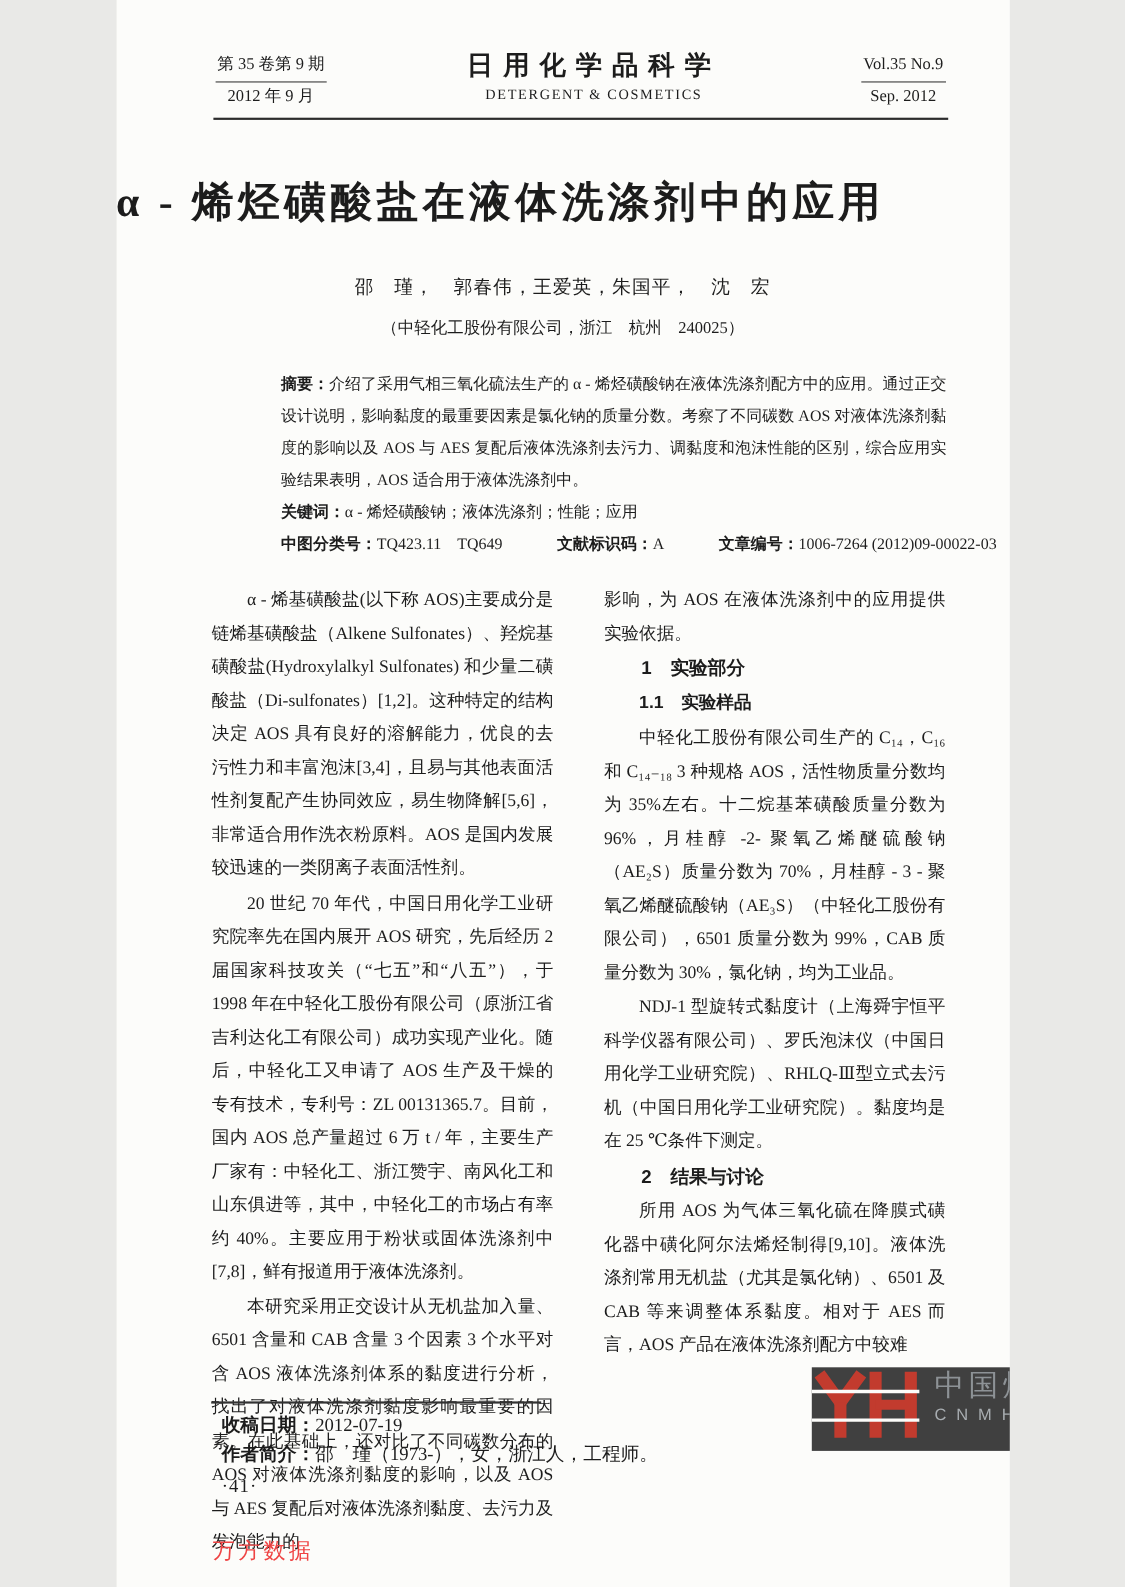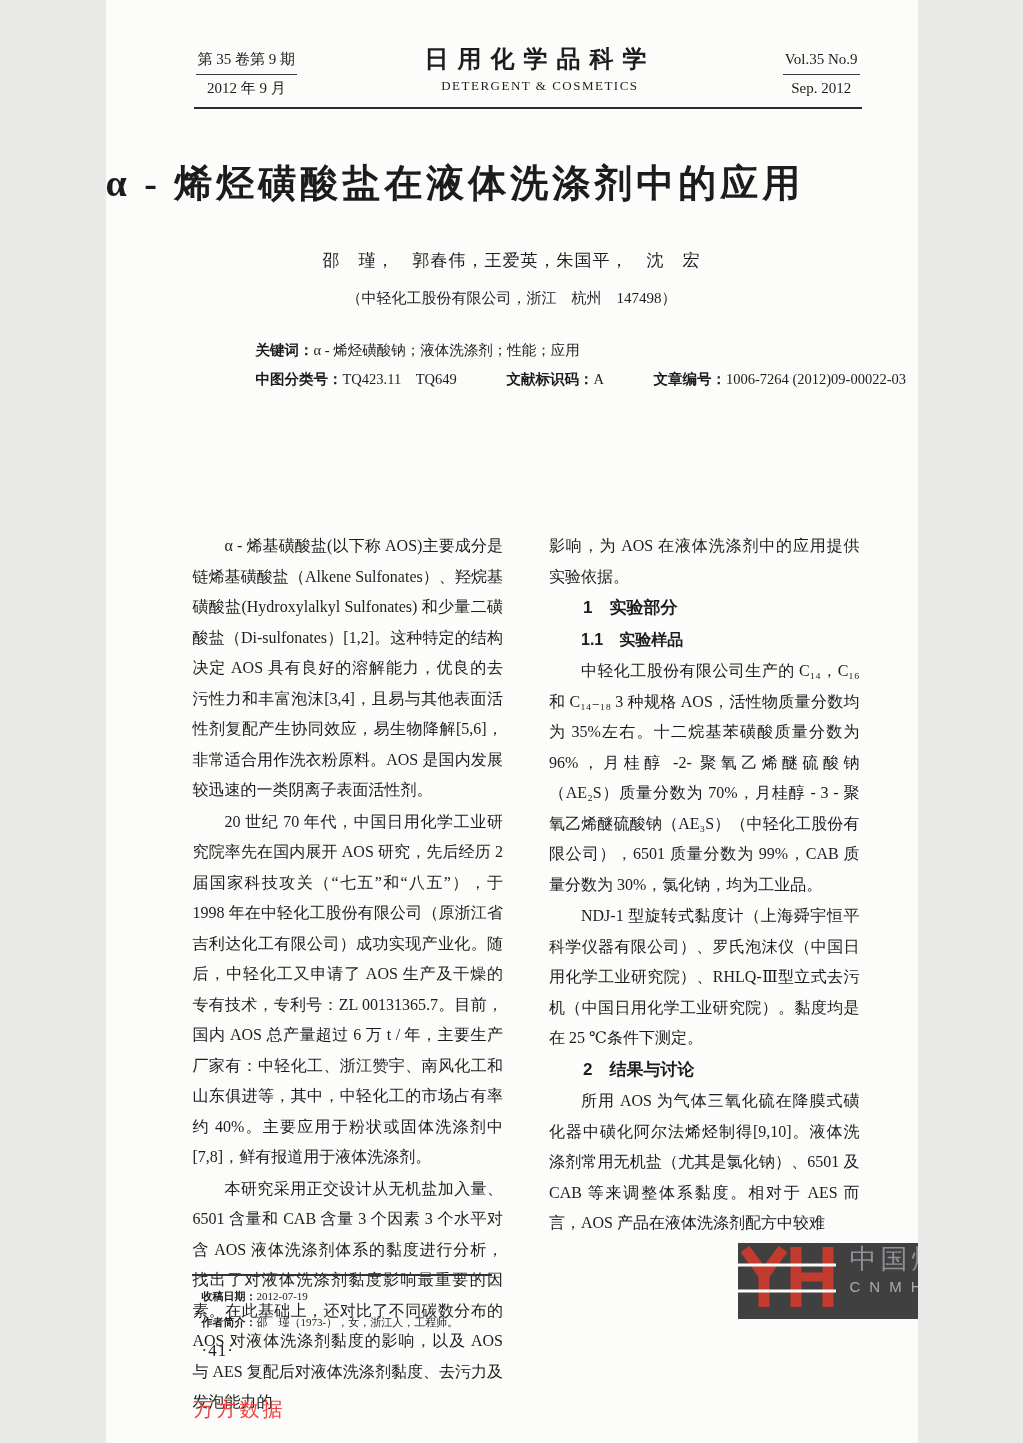--- a/index.html
+++ b/index.html
@@ -35,21 +35,21 @@
   .cols{position:absolute;top:530px;left:86px;right:57px;display:flex;gap:44px;}
   .col{flex:1;font-size:16px;line-height:30.5px;text-align:justify;}
   .col p{margin:1px;text-indent:2em;}
   .col p.noindent{text-indent:0;}
   .h-sec{font-family:"Liberation Sans","DejaVu Sans",sans-serif;font-weight:700;font-size:17px;
     margin:12px 0 6px 0;text-indent:0;}
   .h-sub{font-family:"Liberation Sans","DejaVu Sans",sans-serif;font-weight:700;font-size:16px;
     margin:7px 0 3px 0;text-indent:0;}
   
   .foot-rule{position:absolute;top:1274px;left:86px;width:300px;border-top:2px solid #333;}
-  .foot{position:absolute;top:1283px;left:96px;font-size:11px;line-height:26px;}
+  .foot{position:absolute;top:1283px;left:96px;font-size:17px;line-height:26px;}
   .pageno{position:absolute;top:1341px;left:96px;font-size:17px;letter-spacing:1px;}
   .wanfang{position:absolute;top:1396px;left:88px;font-size:20px;color:#ef4444;letter-spacing:3px;}
   
   .cnmhg{position:absolute;top:1243px;left:632px;width:373px;height:76px;display:flex;align-items:flex-start;background:#404040;}
   .cnmhg-mark{flex:0 0 auto;margin-right:14px;}
   .cnmhg-text{display:flex;flex-direction:column;justify-content:center;}
   .cnmhg-cn{font-family:"Liberation Sans","DejaVu Sans",sans-serif;font-size:27px;color:#8d9296;letter-spacing:4px;line-height:32px;}
   .cnmhg-en{font-family:"Liberation Sans","DejaVu Sans",sans-serif;font-size:15px;color:#a8adb1;letter-spacing:9px;line-height:24px;}
 </style>
 </head>
@@ -68,23 +68,24 @@
     </div>
     <div class="hdr-side">
       <span class="l1">Vol.35 No.9</span>
       <span class="l2">Sep. 2012</span>
     </div>
   </header>
   <div class="hdr-rule"></div>
 
   <h1 class="title">α - 烯烃磺酸盐在液体洗涤剂中的应用</h1>
   <div class="authors">邵　瑾，　郭春伟，王爱英，朱国平，　沈　宏</div>
-  <div class="affil">（中轻化工股份有限公司，浙江　杭州　147498）</div>
+  <div class="affil">（中轻化工股份有限公司，浙江　杭州　240025）</div>
 
   <section class="front">
+    <p class="abs"><span class="lbl">摘要：</span><span>介绍了采用气相三氧化硫法生产的 α - 烯烃磺酸钠在液体洗涤剂配方中的应用。通过正交设计说明，影响黏度的最重要因素是氯化钠的质量分数。考察了不同碳数 AOS 对液体洗涤剂黏度的影响以及 AOS 与 AES 复配后液体洗涤剂去污力、调黏度和泡沫性能的区别，综合应用实验结果表明，AOS 适合用于液体洗涤剂中。</span></p>
     <p class="kw"><span class="lbl">关键词：</span><span>α - 烯烃磺酸钠；液体洗涤剂；性能；应用</span></p>
     <p class="meta">
       <span class="seg"><span class="lbl">中图分类号：</span><span>TQ423.11　TQ649</span></span>
       <span class="seg"><span class="lbl">文献标识码：</span><span>A</span></span>
       <span class="seg"><span class="lbl">文章编号：</span><span>1006-7264 (2012)09-00022-03</span></span>
     </p>
   </section>
 
   <section class="cols">
     <div class="col">

